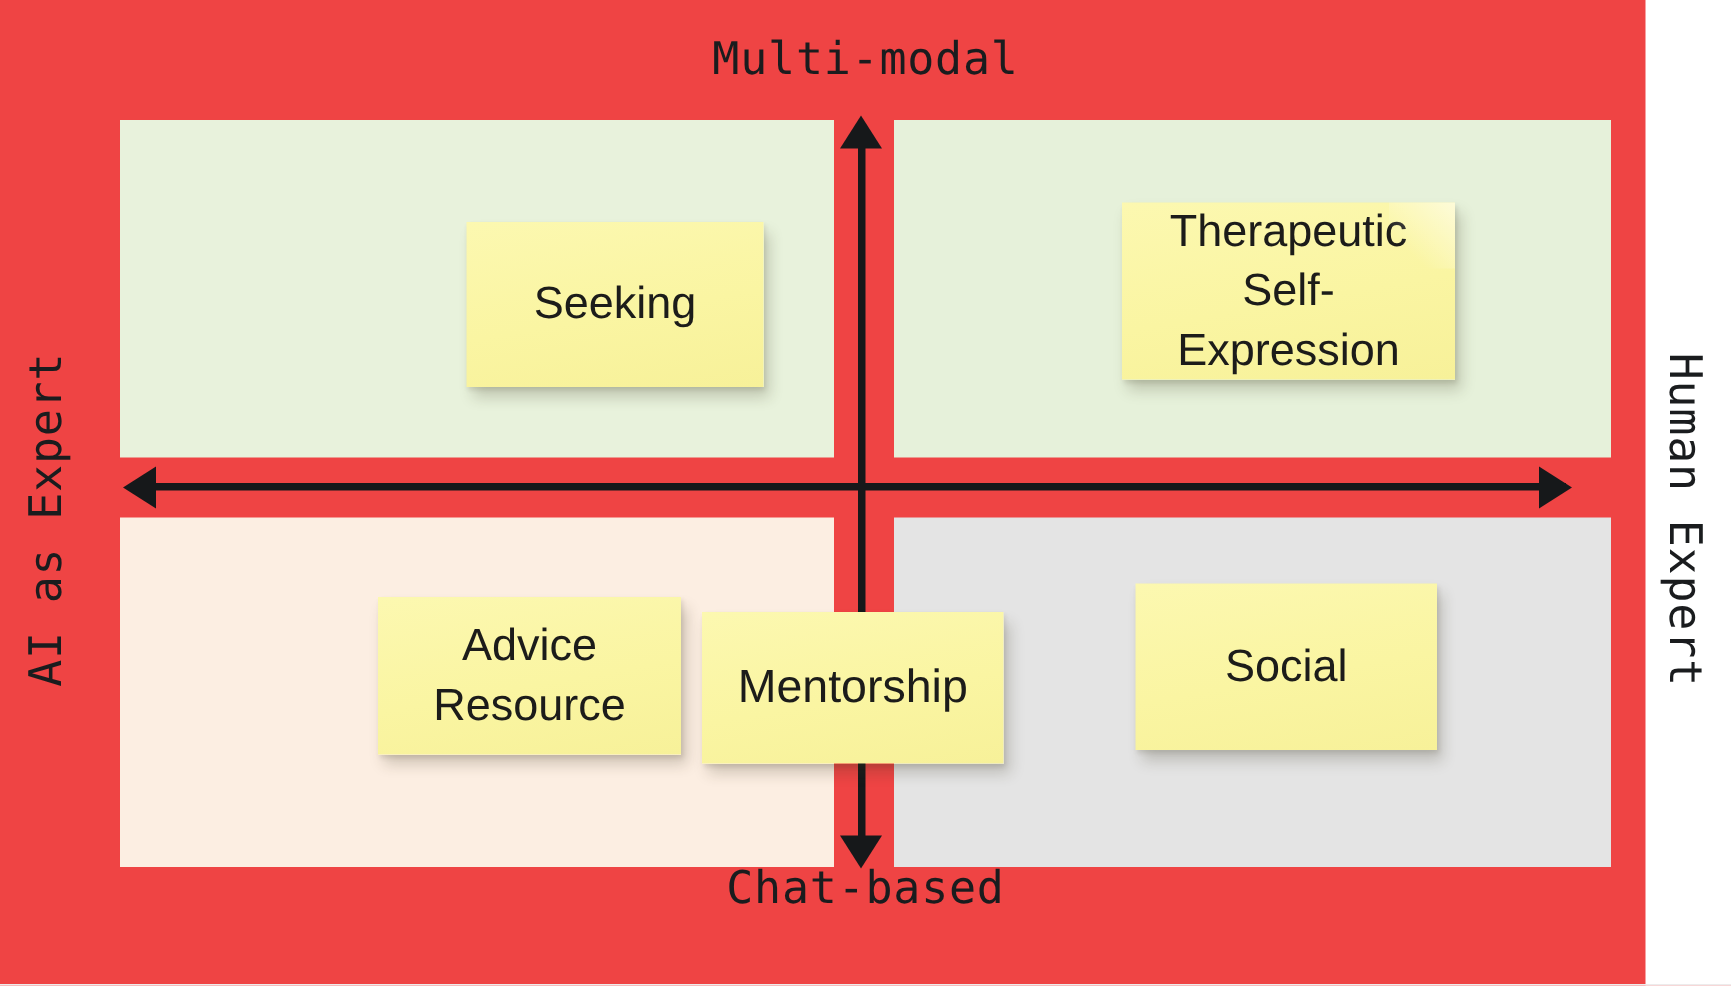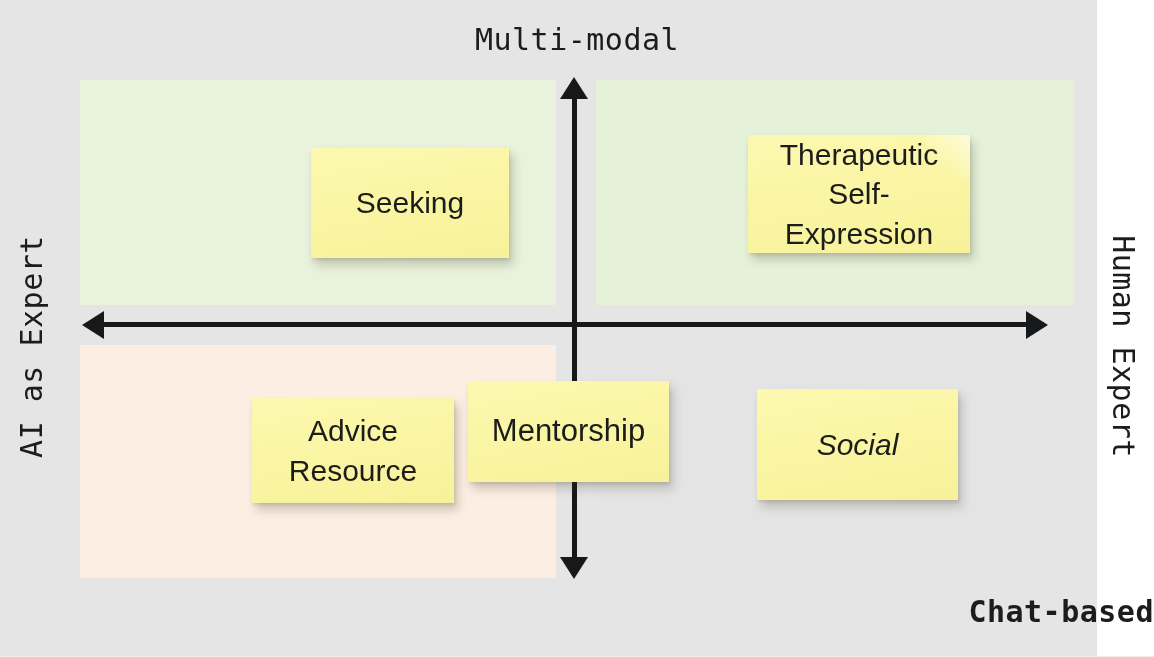--- a/index.html
+++ b/index.html
@@ -9,21 +9,21 @@
     height: 657px;
     background: #ffffff;
     font-family: "Liberation Sans", sans-serif;
     overflow: hidden;
   }
 
   #canvas {
     position: relative;
     width: 1097px;
     height: 657px;
-    background: #e5e5e5;
+    background: #ef4444;
   }
 
   
   .quadrant {
     position: absolute;
   }
   #quad-top-left     { left: 80px;  top: 80px;  width: 476px; height: 225px; background: #e8f2dc; }
   #quad-top-right    { left: 596px; top: 80px;  width: 478px; height: 225px; background: #e6f1da; }
   #quad-bottom-left  { left: 80px;  top: 345px; width: 476px; height: 233px; background: #fceee2; }
   #quad-bottom-right { left: 596px; top: 345px; width: 478px; height: 233px; background: #e4e4e4; }
@@ -90,24 +90,23 @@
     white-space: nowrap;
   }
   #label-top {
     left: 0;
     top: 22px;
     width: 1154px;
     text-align: center;
   }
   #label-bottom {
     left: 0;
-    top: 594px;
-    width: 1154px;
-    text-align: right;
-    font-weight: bold;
+    top: 575px;
+    width: 1154px;
+    text-align: center;
   }
   #label-left {
     left: -134px;
     top: 329px;
     width: 330px;
     text-align: center;
     transform: rotate(-90deg);
   }
   #label-right {
     left: 958px;
@@ -142,22 +141,22 @@
     top: 0;
     width: 44px;
     height: 44px;
     background: linear-gradient(225deg, rgba(255,255,255,0.55) 0%, rgba(255,255,255,0.0) 72%);
     pointer-events: none;
   }
 
   #note-resource-creation     { left: 311px; top: 148px; width: 198px; height: 110px; }
   #note-therapeutic           { left: 748px; top: 135px; width: 222px; height: 118px; }
   #note-advice-seeking        { left: 220px; top: 398px; width: 202px; height: 105px; margin-left: 32px; }
-  #note-mentorship            { left: 468px; top: 381px; width: 201px; height: 101px; align-items: center; }
-  #note-social-simulation     { left: 757px; top: 389px; width: 201px; height: 111px; font-style: italic; }
+  #note-mentorship            { left: 468px; top: 408px; width: 201px; height: 101px; align-items: center; }
+  #note-social-simulation     { left: 757px; top: 389px; width: 201px; height: 111px; }
 
   #note-mentorship { font-size: 31px; }
 
   
   #page-hairline {
     position: absolute;
     left: 0;
     bottom: 0;
     width: 1154px;
     height: 1px;

